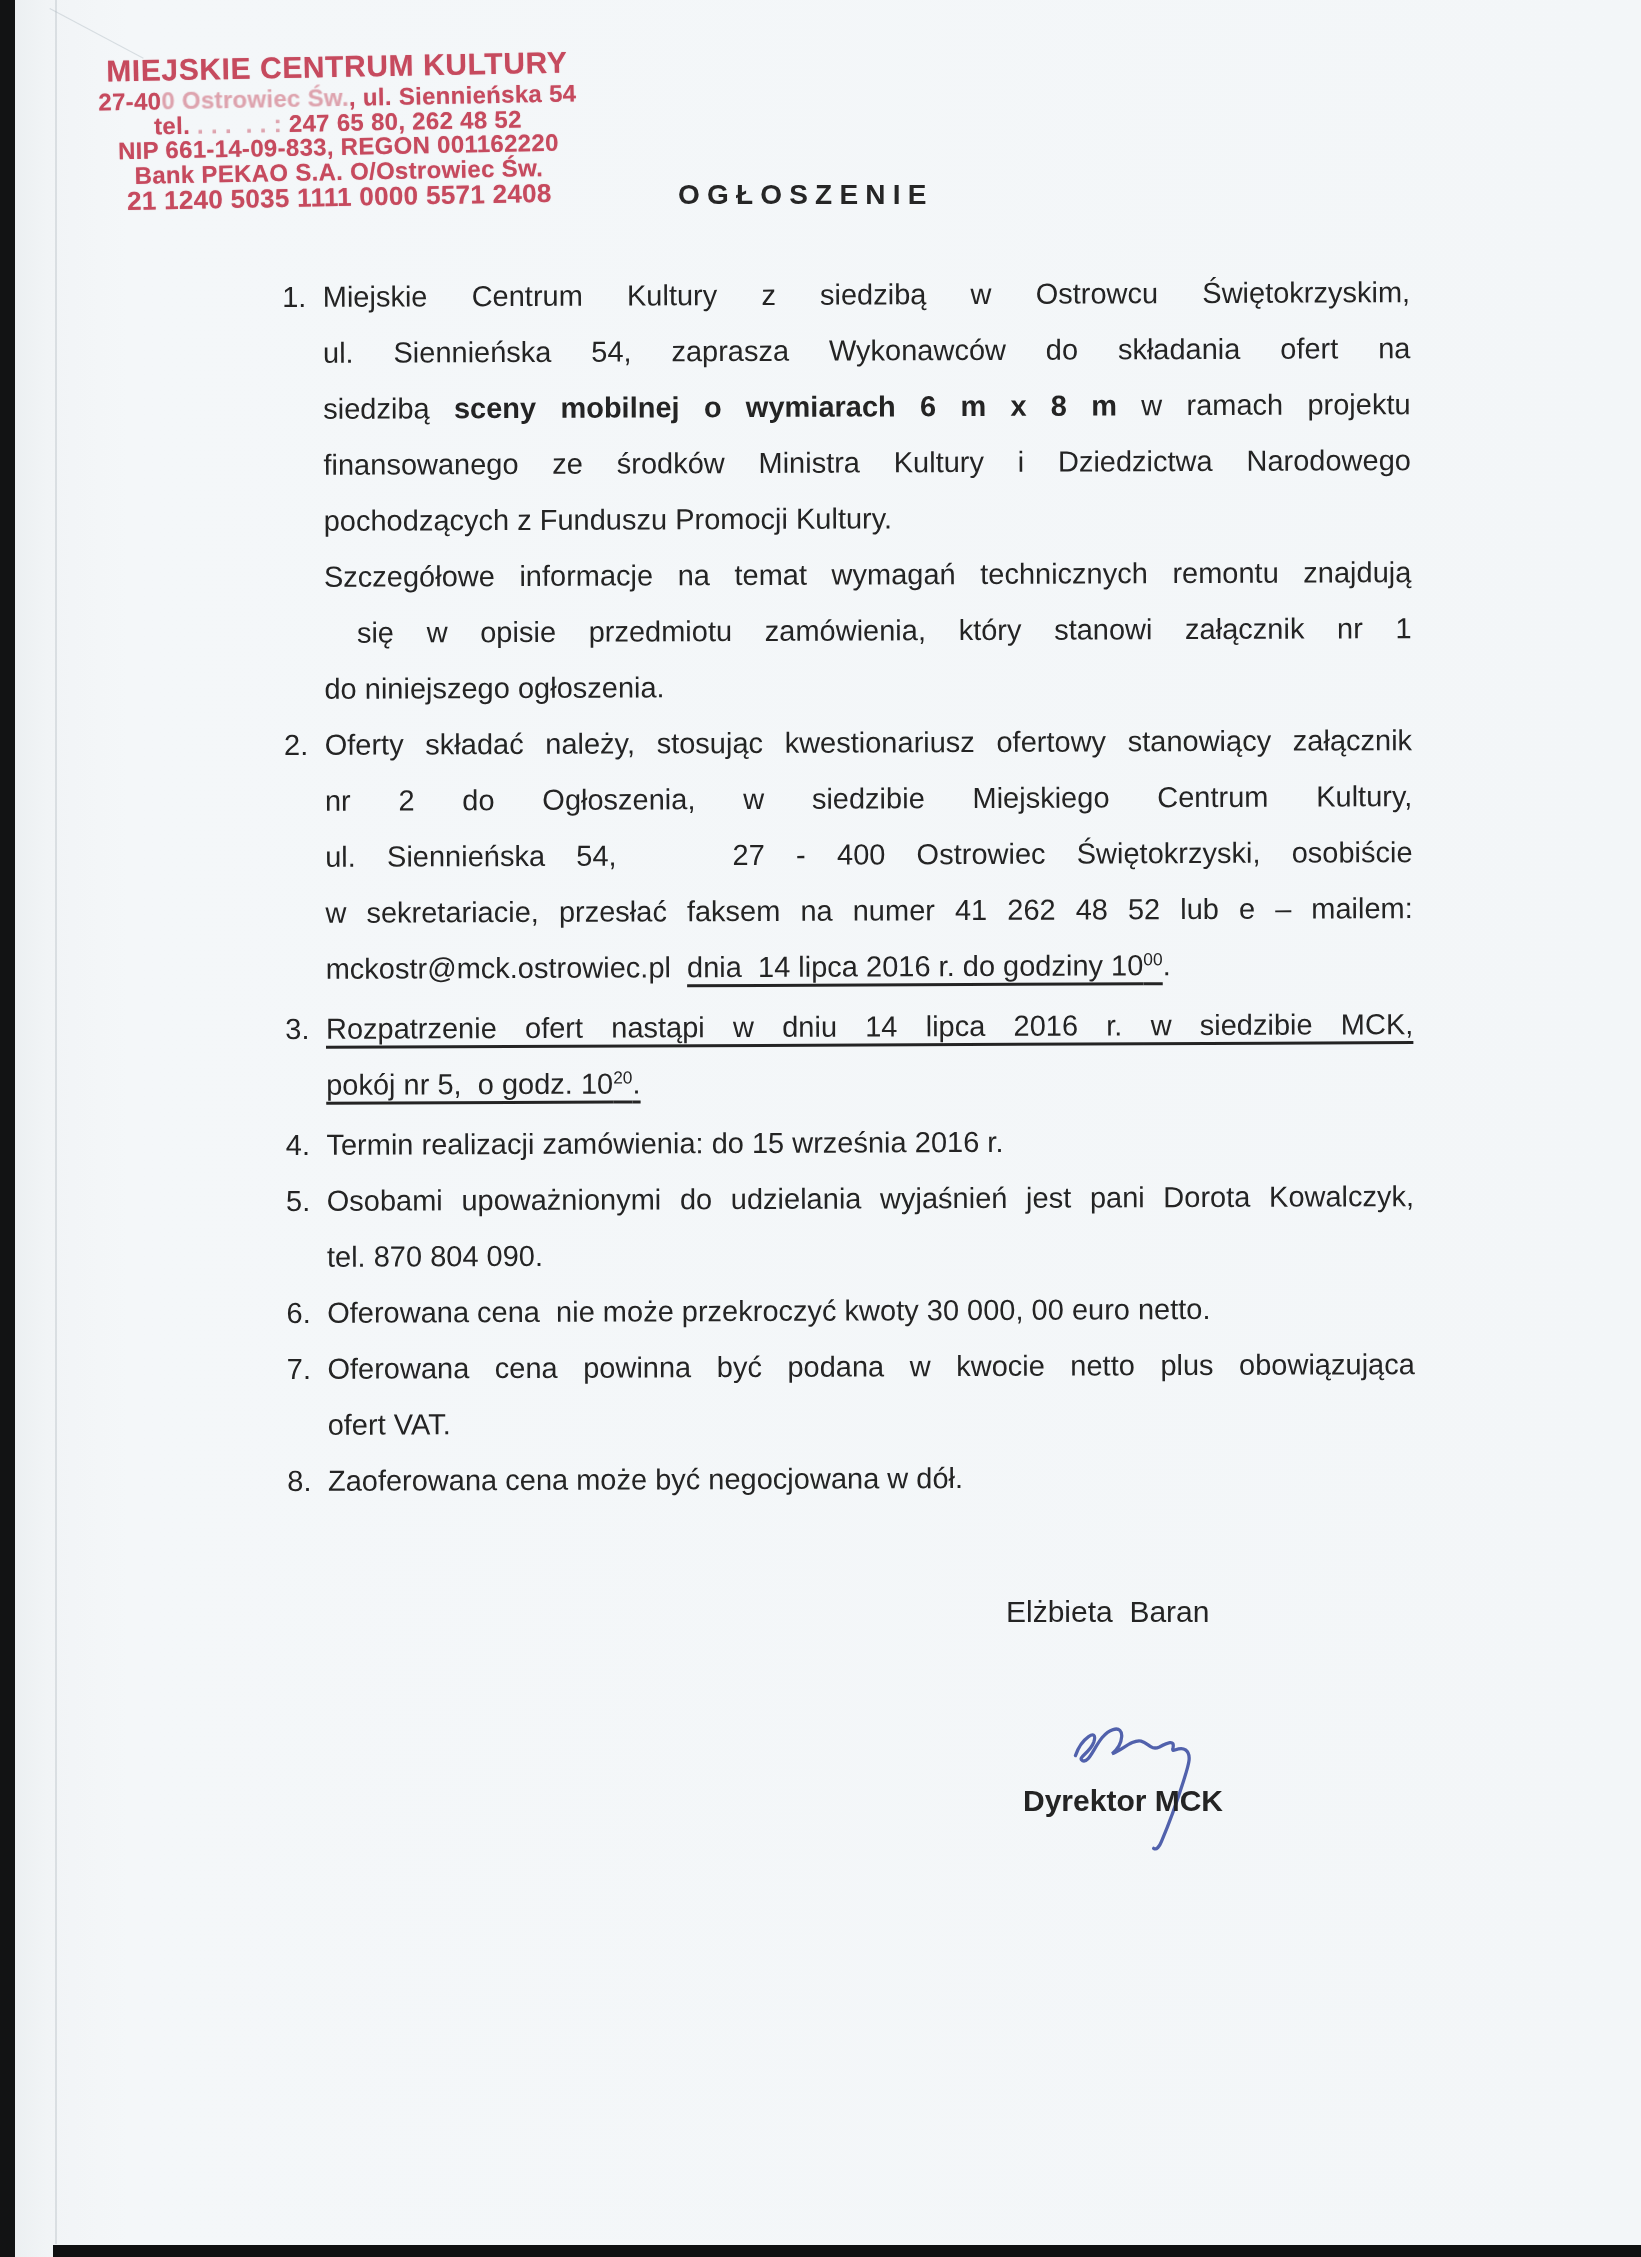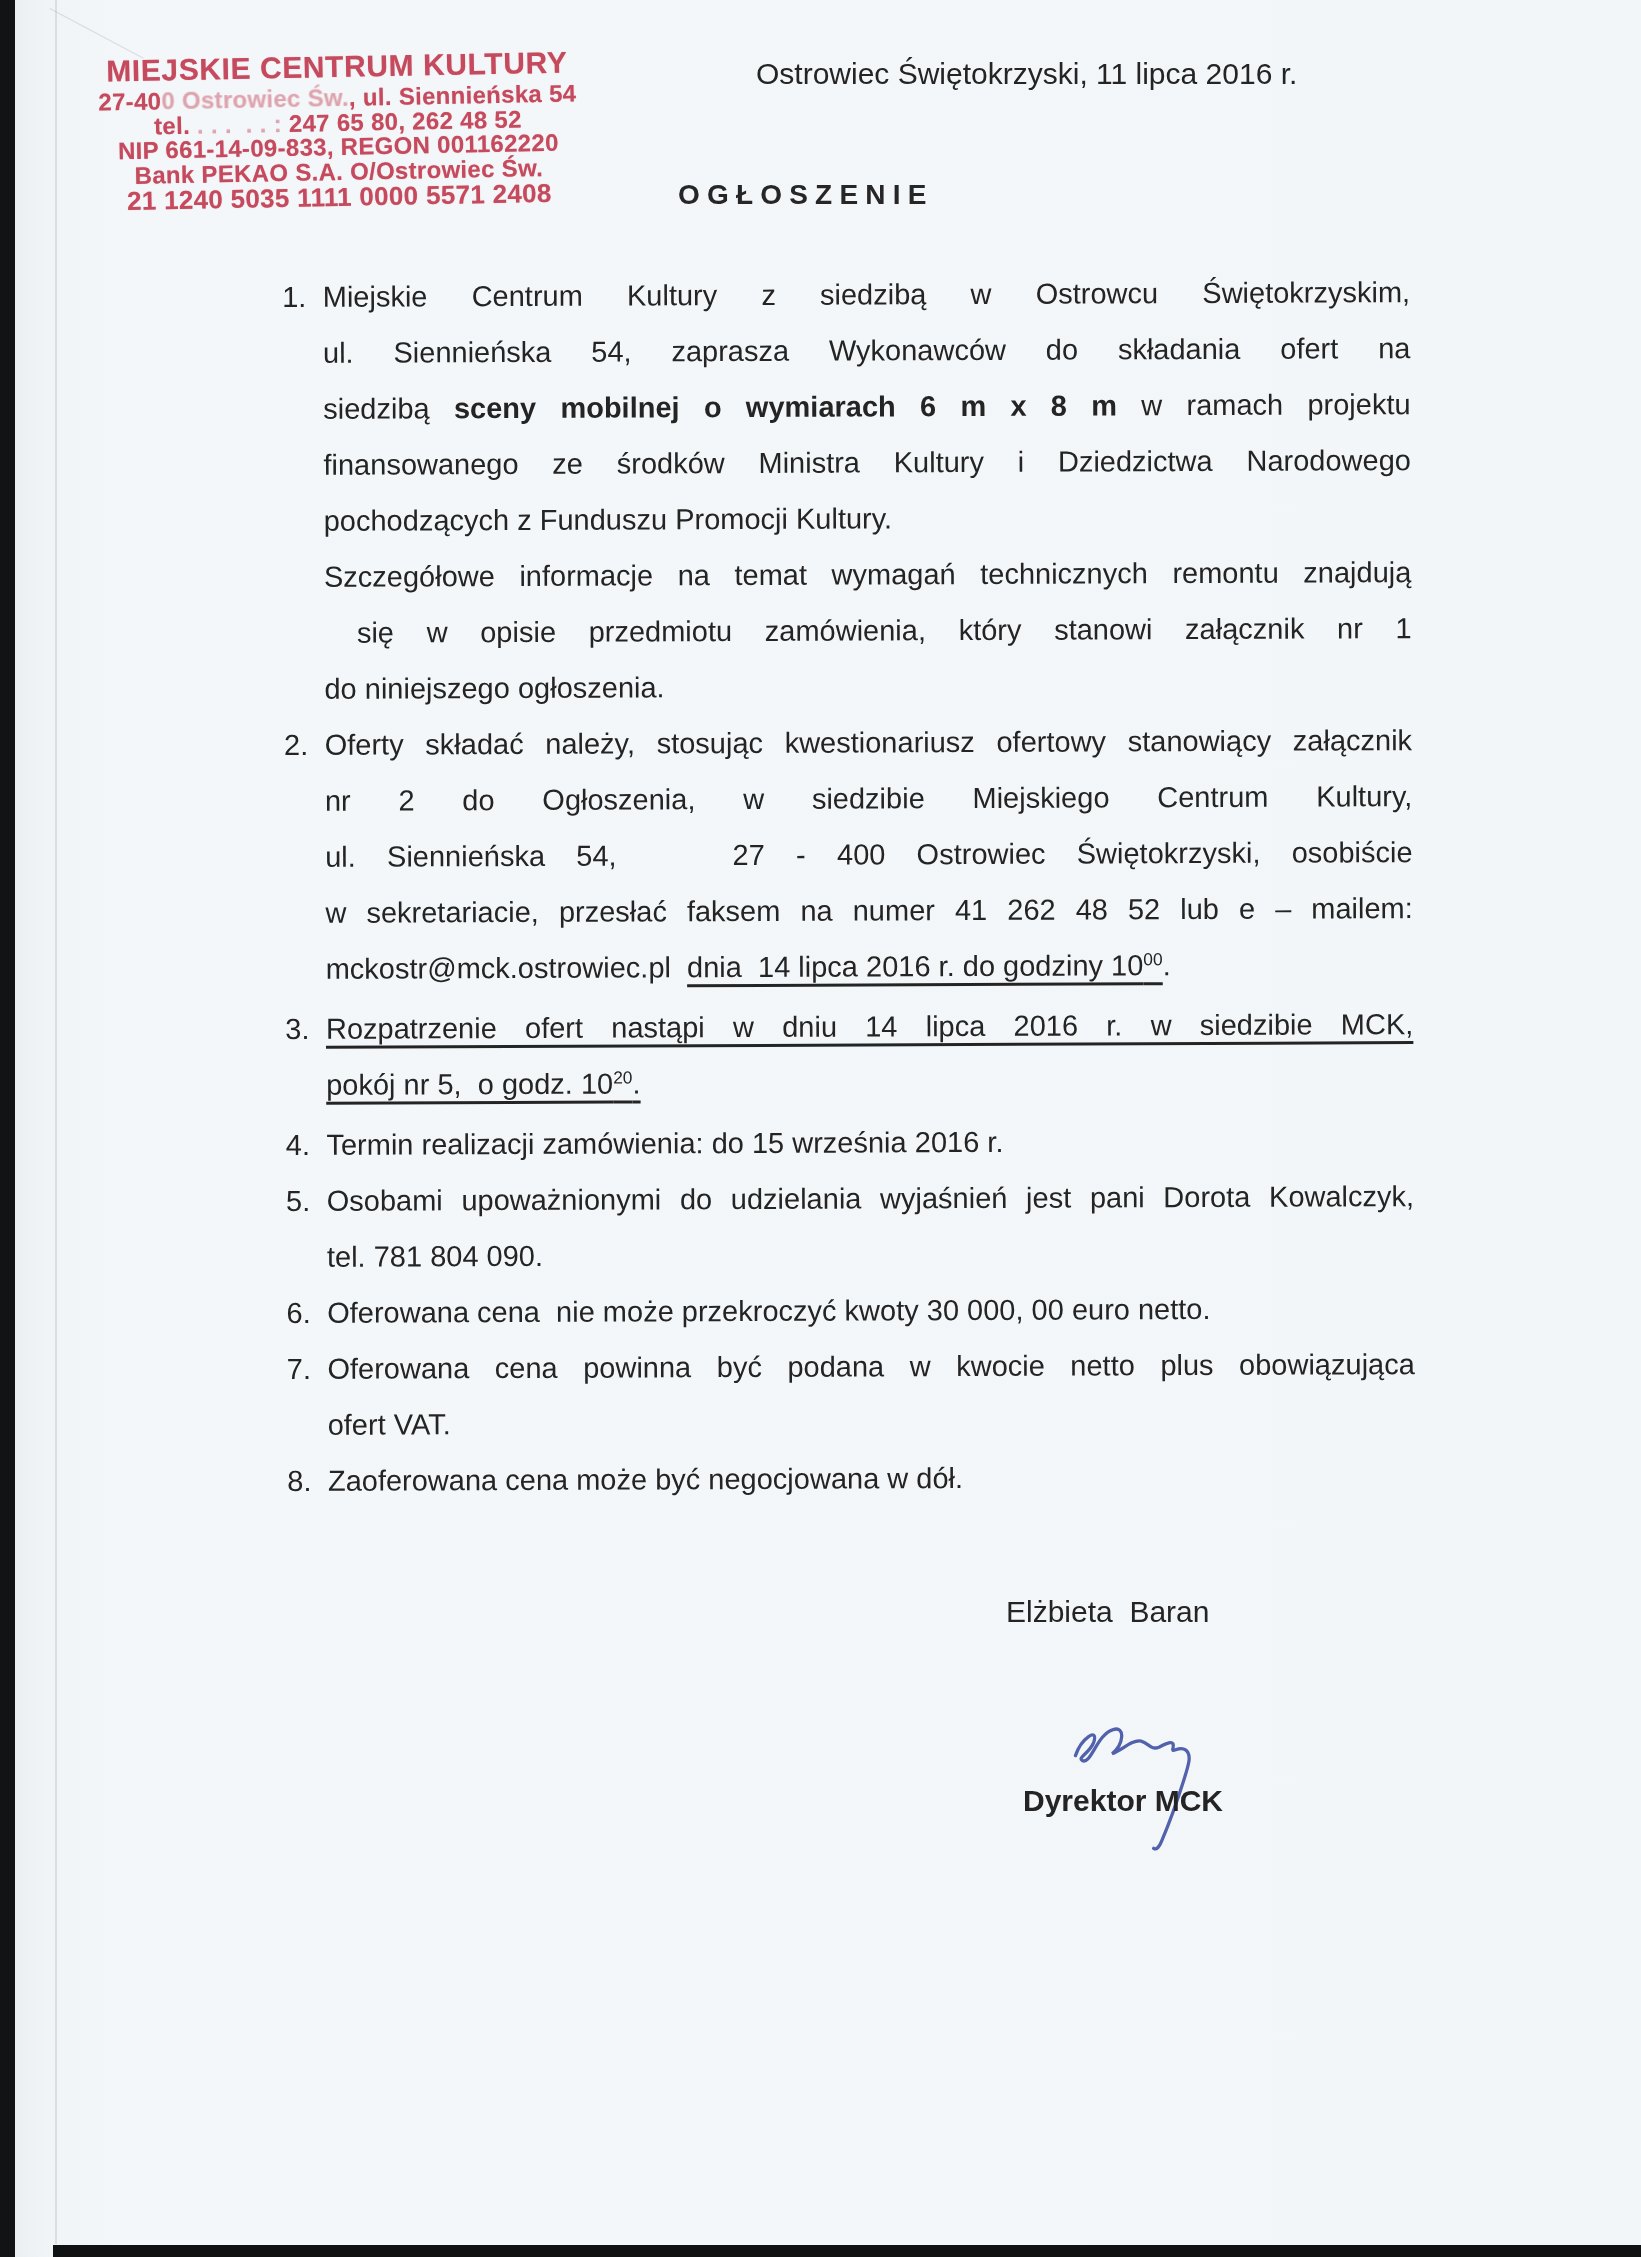--- a/index.html
+++ b/index.html
@@ -60,21 +60,20 @@
 
   <div class="stamp">
       <div class="line"><span class="b ">MIEJSKIE CENTRUM KULTURY</span></div>
       <div class="line"><span class="b ">27-40</span><span class="faded">0 Ostrowiec Św.</span><span class="">, ul. Siennieńska 54</span></div>
       <div class="line"><span class="">tel. </span><span class="faded">. . .  . . : </span><span class="b ">247 65 80, 262 48 52</span></div>
       <div class="line"><span class="">NIP 661-14-09-833, REGON </span><span class="b ">001162220</span></div>
       <div class="line"><span class="">Bank PEKAO S.A. O/Ostrowiec Św.</span></div>
       <div class="line"><span class="">21 1240 5035 1111 0000 5571 2408</span></div>
     </div>
 
-  <div class="date">Ostrowiec Świętokrzyski, 11 lipca 2016 r.</div>
   <div class="title">OGŁOSZENIE</div>
 
   <div class="list">
       <div class="item">
         <div class="num">1.</div>
         <div class="lines">
           <div class="line j"><span class="">Miejskie Centrum Kultury z siedzibą w Ostrowcu Świętokrzyskim,</span></div>
           <div class="line j"><span class="">ul. Siennieńska 54, zaprasza Wykonawców do składania ofert na</span></div>
           <div class="line j"><span class="">siedzibą </span><span class="b ">sceny mobilnej o wymiarach 6 m x 8 m</span><span class=""> w ramach projektu</span></div>
           <div class="line j"><span class="">finansowanego ze środków Ministra Kultury i Dziedzictwa Narodowego</span></div>
@@ -104,21 +103,21 @@
       <div class="item">
         <div class="num">4.</div>
         <div class="lines">
           <div class="line"><span class="">Termin realizacji zamówienia: do 15 września 2016 r.</span></div>
         </div>
       </div>
       <div class="item">
         <div class="num">5.</div>
         <div class="lines">
           <div class="line j"><span class="">Osobami upoważnionymi do udzielania wyjaśnień jest pani Dorota Kowalczyk,</span></div>
-          <div class="line"><span class="">tel. 781 804 090.</span></div>
+          <div class="line"><span class="">tel. 870 804 090.</span></div>
         </div>
       </div>
       <div class="item">
         <div class="num">6.</div>
         <div class="lines">
           <div class="line"><span class="">Oferowana cena  nie może przekroczyć kwoty 30 000, 00 euro netto.</span></div>
         </div>
       </div>
       <div class="item">
         <div class="num">7.</div>

